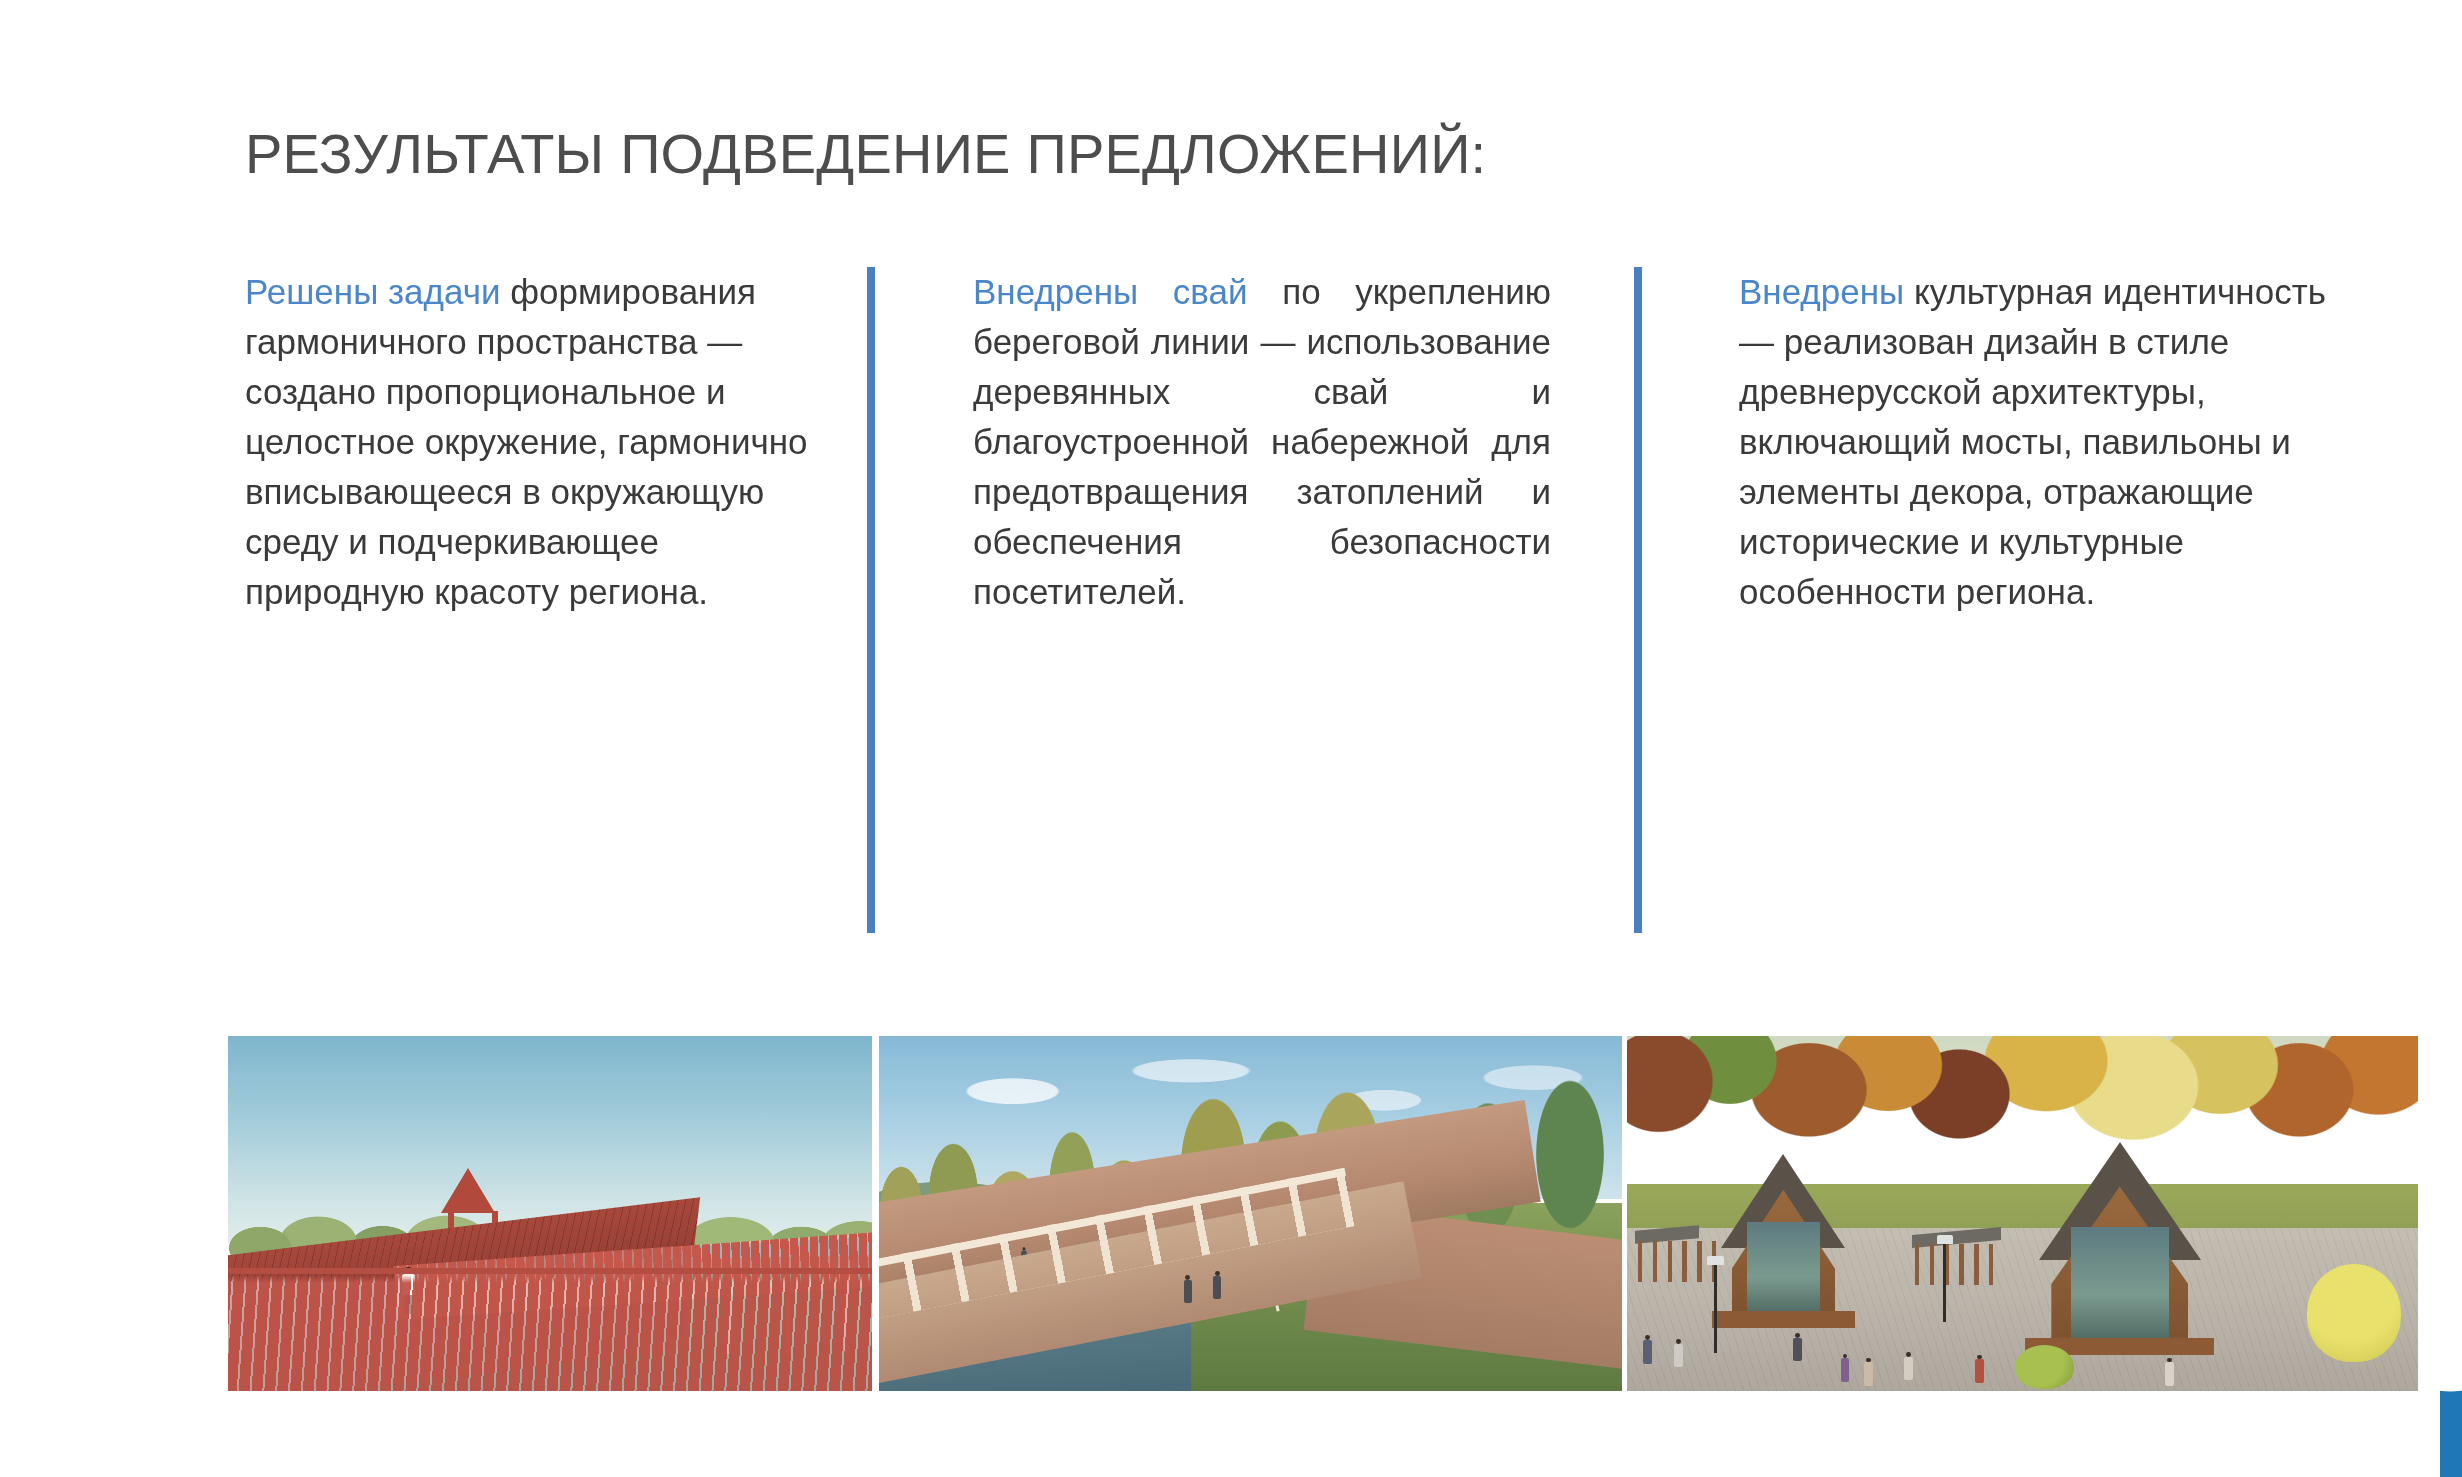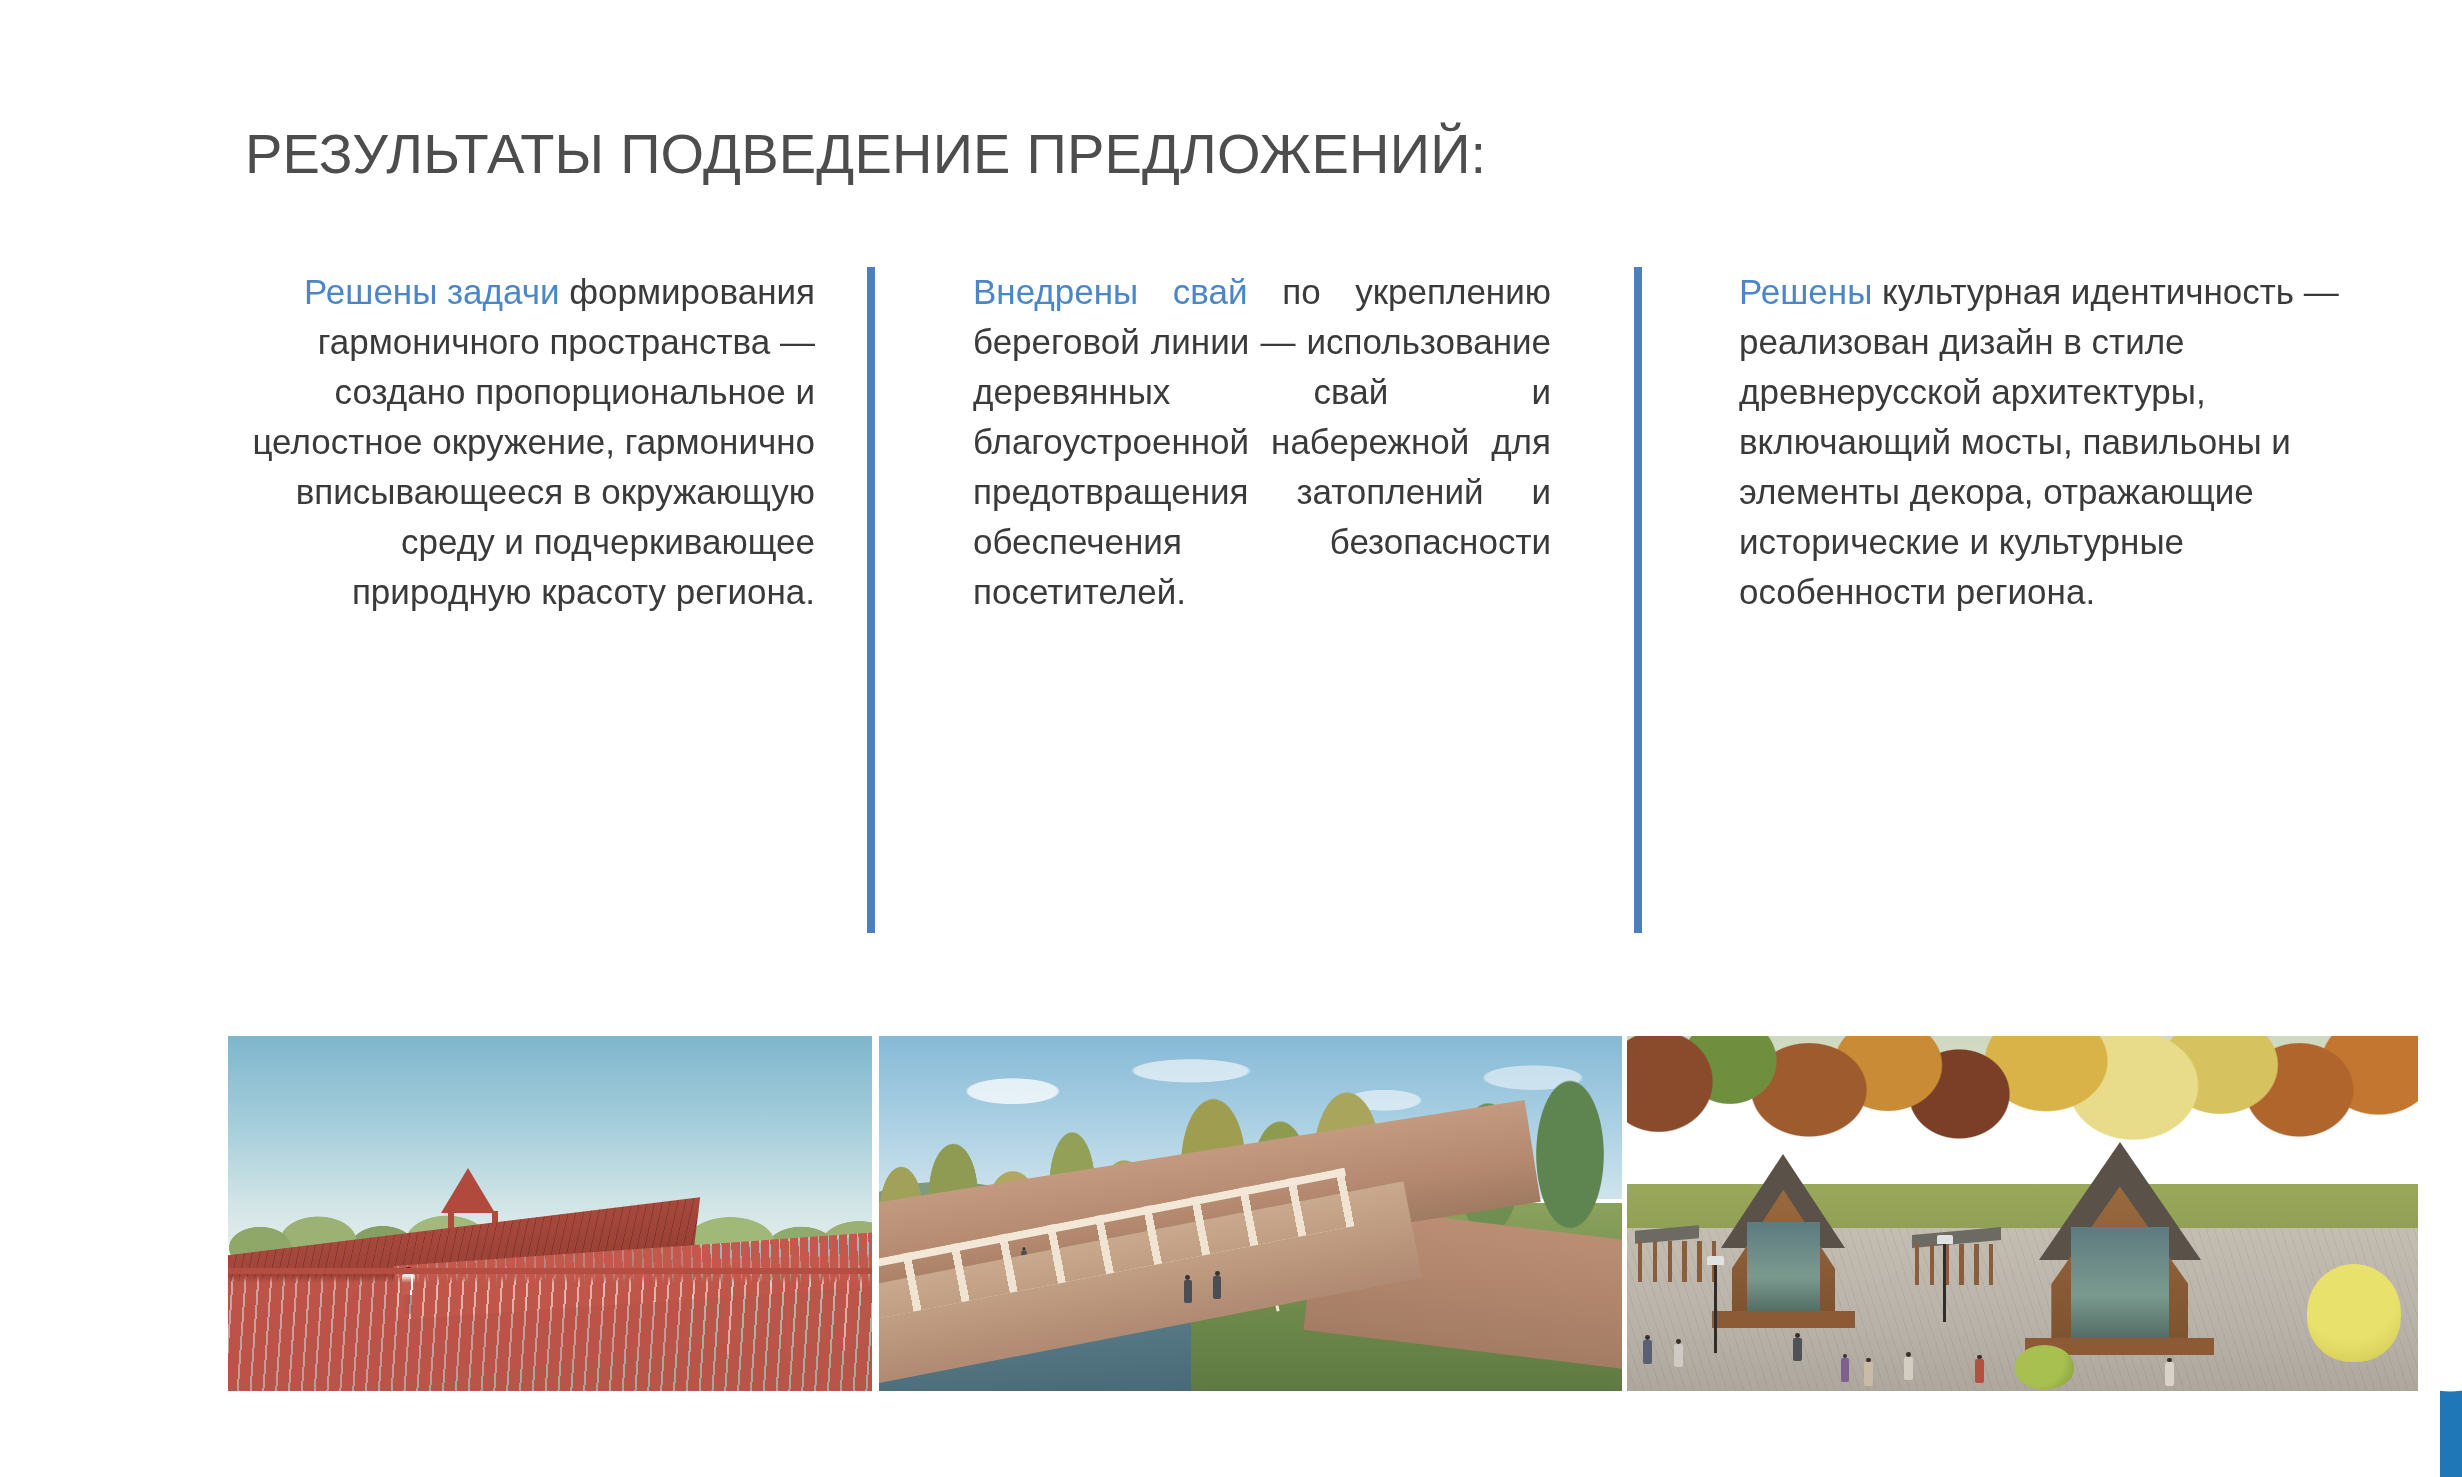--- a/index.html
+++ b/index.html
@@ -66,21 +66,21 @@
   .divider.d2 { left: 867px; }
 
   .col {
     position: absolute;
     top: 0;
     color: #3a3a3a;
     font-size: 35px;
     line-height: 1.43;
     font-weight: 400;
   }
-  .col-1 { left: 245px;  width: 570px; text-align: right; }
+  .col-1 { left: 245px;  width: 570px; text-align: left; }
   .col-2 { left: 973px; width: 578px; text-align: justify; }
   .col-3 { left: 1739px; width: 625px; text-align: left; }
 
   .col .accent {
     color: #4a86c8;
   }
   .col p {
     margin: 0;
   }
   
@@ -413,21 +413,21 @@
 
     <div class="divider d1" style="left:867px;"></div>
 
     <div class="col col-2">
       <p><span class="accent">Внедрены свай</span><span> по укреплению береговой линии — использование деревянных свай и благоустроенной набережной для предотвращения затоплений и обеспечения безопасности посетителей.</span></p>
     </div>
 
     <div class="divider d2" style="left:1634px;"></div>
 
     <div class="col col-3">
-      <p><span class="accent">Решены</span><span> культурная идентичность — реализован дизайн в стиле древнерусской архитектуры, включающий мосты, павильоны и элементы декора, отражающие исторические и культурные особенности региона.</span></p>
+      <p><span class="accent">Внедрены</span><span> культурная идентичность — реализован дизайн в стиле древнерусской архитектуры, включающий мосты, павильоны и элементы декора, отражающие исторические и культурные особенности региона.</span></p>
     </div>
 
   </div>
 
   <div class="image-strip">
 
     <div class="photo p1">
       <div class="scene">
         <div class="sky"></div>
         <div class="far-trees"></div>

